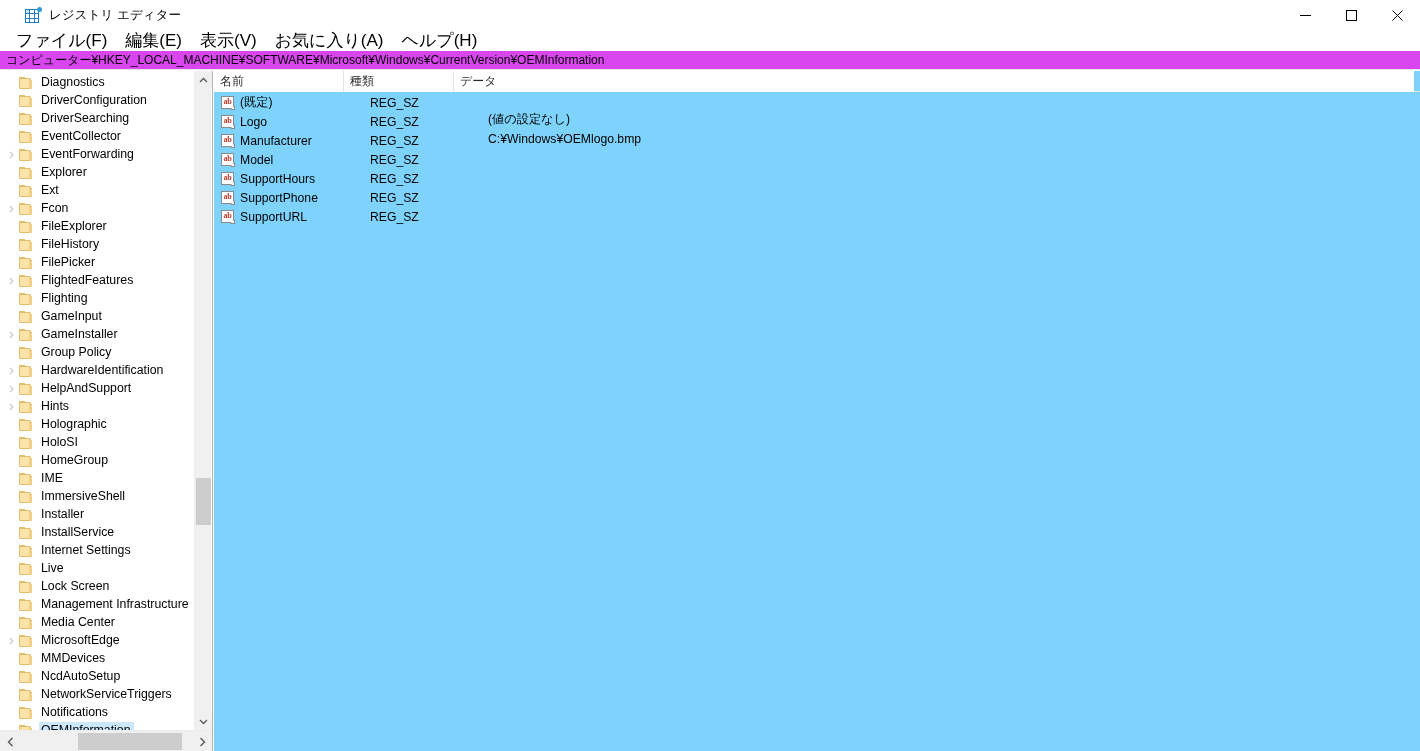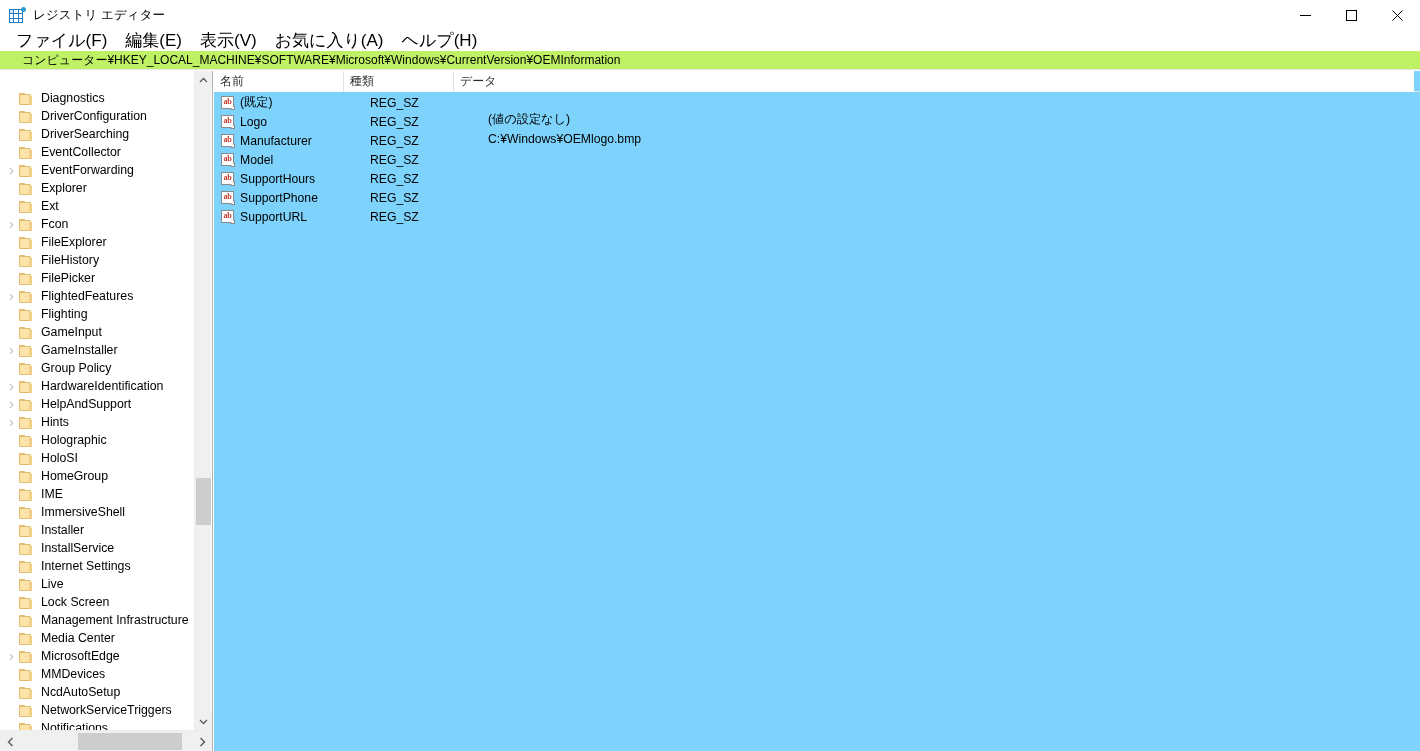--- a/index.html
+++ b/index.html
@@ -9,21 +9,21 @@
     background: #ffffff;
     font-family: "Liberation Sans", "DejaVu Sans", sans-serif;
     -webkit-font-smoothing: antialiased;
   }
 
   
   #titlebar {
     position: absolute; left: 0; top: 0;
     width: 1420px; height: 30px;
     background: #ffffff;
-    display: flex; align-items: center;
+    display: flex; align-items: center; padding-left: 16px;
   }
   #app-icon {
     width: 16px; height: 16px;
     margin-left: 9px; margin-right: 8px;
     position: relative; flex: none;
   }
   #app-icon .grid {
     position: absolute; left: 0; top: 2px;
     width: 14px; height: 14px;
     background: #1b7dc4;
@@ -65,24 +65,24 @@
   .menu-item {
     font-size: 17px; color: #000000;
     padding: 2px 9px 3px 9px;
     white-space: nowrap;
   }
 
   
   #addressbar {
     position: absolute; left: 0; top: 51px;
     width: 1420px; height: 19px;
-    background: #bef264;
+    background: #d946ef;
     border-bottom: 1px solid #e6e6e6;
     display: flex; align-items: center;
-    padding-left: 22px;
+    padding-left: 6px;
     font-size: 12px; color: #000000;
     white-space: nowrap; overflow: hidden;
   }
 
   
   #content {
     position: absolute; left: 0; top: 71px;
     width: 1420px; height: 680px;
     background: #ffffff;
   }
@@ -92,21 +92,20 @@
     position: absolute; left: 0; top: 0;
     width: 213px; height: 680px;
     background: #ffffff;
     border-right: 1px solid #b4b4b4;
     overflow: hidden;
   }
   #tree-viewport {
     position: absolute; left: 0; top: 0;
     width: 195px; height: 659px;
     overflow: hidden;
-    margin-top: 16px;
   }
   #tree-list {
     position: relative;
     padding-top: 3px;
   }
   .tree-row {
     height: 18px;
     display: flex; align-items: center;
     position: relative;
     white-space: nowrap;

